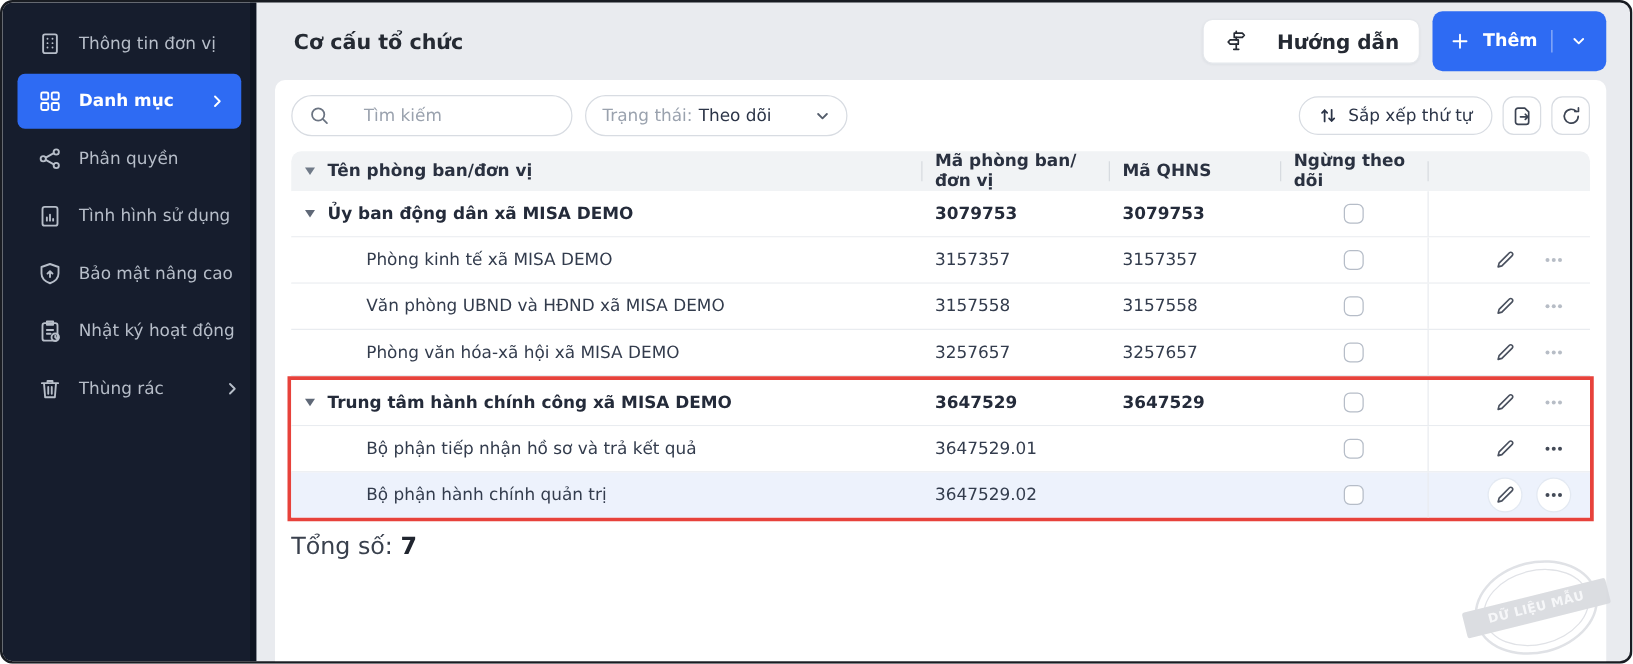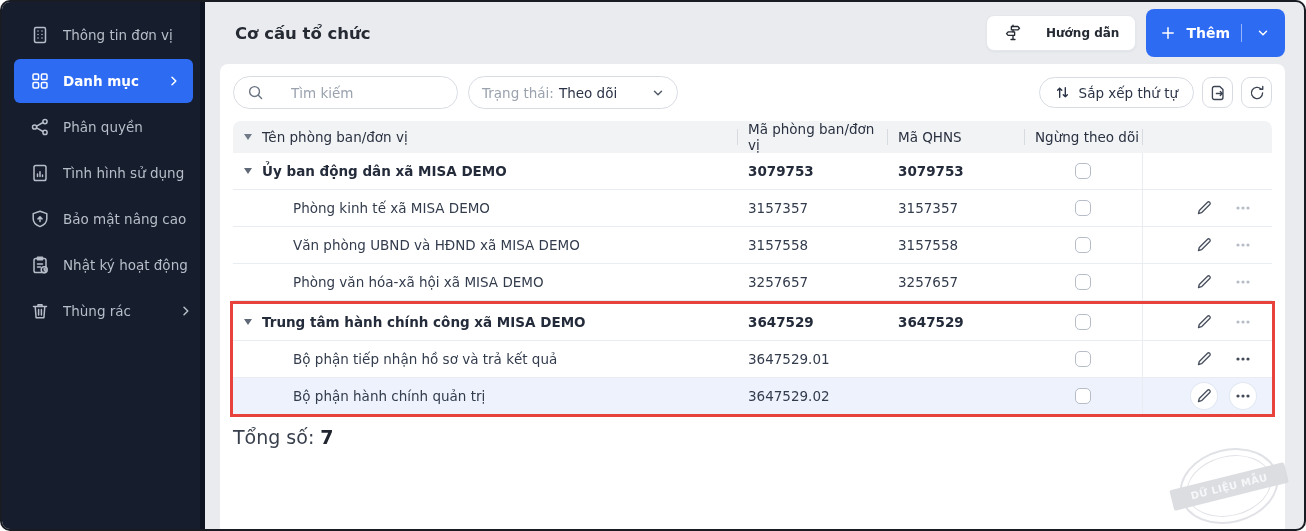--- a/index.html
+++ b/index.html
@@ -17,21 +17,21 @@
   .sb-label{flex:1;white-space:nowrap;overflow:hidden;}
   .sb-chev{display:flex;align-items:center;}
 
   
   .main{flex:1;position:relative;min-width:0;}
   .page-header{height:62px;display:flex;align-items:center;padding:0 19px 0 30px;}
   .page-title{font-size:16.5px;font-weight:700;color:#252a33;}
   .header-actions{margin-left:auto;display:flex;align-items:center;gap:10px;}
   .btn-guide{height:36px;display:flex;align-items:center;gap:23px;background:#fff;border:1px solid #e4e7eb;
              box-shadow:0 1px 2px rgba(20,30,50,.05);border-radius:8px;padding:0 16px;font-family:inherit;
-             font-size:12px;font-weight:600;color:#252a33;cursor:pointer;}
+             font-size:16px;font-weight:600;color:#252a33;cursor:pointer;}
   .btn-add{height:48px;display:flex;align-items:center;gap:8px;background:#2e6bf3;border:none;border-radius:8px;
            padding:0 12px;font-family:inherit;font-size:14px;font-weight:700;color:#fff;cursor:pointer;}
   .split-sep{width:1px;height:18px;background:rgba(255,255,255,.5);margin:0 3px;}
 
   
   .card{position:absolute;left:15px;right:19px;top:62px;bottom:0;background:#fff;border-radius:8px 8px 0 0;
         padding:12px 13px 0;box-sizing:border-box;}
   .toolbar{display:flex;align-items:center;margin-bottom:12px;}
   .searchbox{width:225px;height:33px;border:1px solid #d8dce2;border-radius:17px;display:flex;align-items:center;
              gap:25px;padding:0 13px;background:#fff;box-sizing:border-box;color:#6b7482;}
@@ -43,21 +43,21 @@
   .status-value{color:#2b3447;}
   .statusbox .chev{margin-left:auto;color:#555e6c;display:flex;}
   .toolbar-right{margin-left:auto;display:flex;align-items:center;gap:8px;}
   .btn-sort{height:31px;border:1px solid #d8dce2;background:#fff;border-radius:16px;display:flex;align-items:center;
             gap:9px;padding:0 15px;font-family:inherit;font-size:13.5px;color:#2b3447;cursor:pointer;}
   .icon-btn{width:31px;height:31px;border:1px solid #d8dce2;background:#fff;border-radius:9px;display:flex;
             align-items:center;justify-content:center;color:#3c4453;cursor:pointer;padding:0;}
 
   
   .thead{display:flex;align-items:stretch;height:32px;background:#f1f3f5;border-radius:8px 8px 0 0;
-         font-weight:400;font-size:13.5px;color:#2a3140;}
+         font-weight:700;font-size:13.5px;color:#2a3140;}
   .th{display:flex;align-items:center;padding-left:11px;box-sizing:border-box;position:relative;}
   .th + .th::before{content:'';position:absolute;left:0;top:8px;bottom:8px;width:1px;background:#d7dbe0;}
   .th-name{flex:1;}
   .w-dept{width:150px;}.w-qhns{width:137px;}.w-stop{width:118px;}.w-act{width:130px;}
   .trow{display:flex;align-items:stretch;height:36px;border-bottom:1px solid #e9ecf0;font-size:13.5px;color:#333c4d;background:#fff;}
   .trow.hl{background:#edf2fc;}
   .td{box-sizing:border-box;display:flex;align-items:center;padding-left:11px;}
   .td-name{flex:1;min-width:0;}
   .name-wrap{display:flex;align-items:center;min-width:0;}
   .lvl1{margin-left:49px;}

